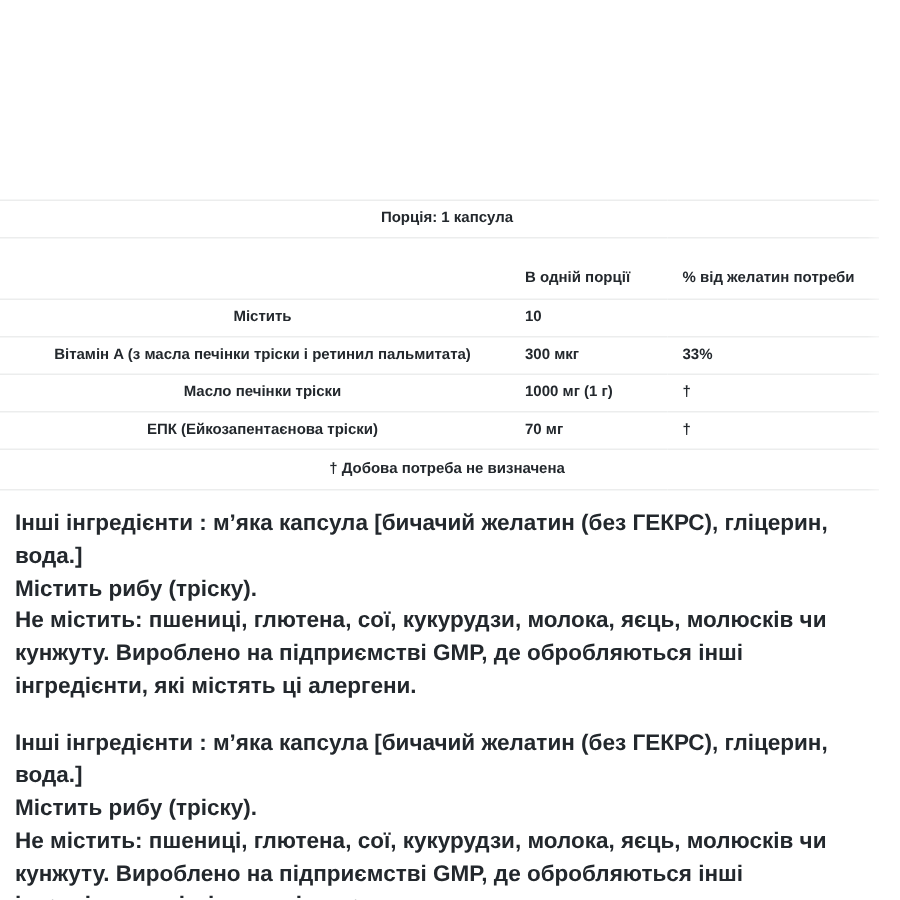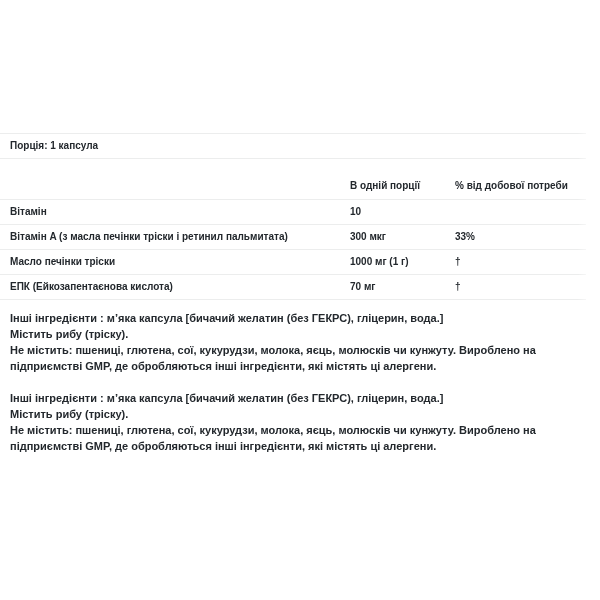--- a/index.html
+++ b/index.html
@@ -51,20 +51,21 @@
     border-bottom: 1px solid #eceded;
     font-weight: bold;
     font-size: 10px;
     color: #23282d;
     white-space: nowrap;
   }
 
   .facts-table td.label,
   .facts-table th.label {
     padding-left: 10px;
+    text-align: center;
   }
   .facts-table td.amount,
   .facts-table th.amount {
     padding-left: 10px;
   }
   .facts-table td.dv,
   .facts-table th.dv {
     padding-left: 10px;
   }
 
@@ -92,21 +93,21 @@
     height: 350px;
     background: linear-gradient(to right, rgba(255,255,255,0) 0%, #ffffff 72%);
     pointer-events: none;
   }
 
   
   .ingredients {
     width: 580px;
     padding-left: 10px;
     box-sizing: border-box;
-    font-size: 11px;
+    font-size: 15px;
     font-weight: bold;
     line-height: 1.45;
     color: #23282d;
   }
   .ingredients.first  { margin-top: 11px; }
   .ingredients.second { margin-top: 16px; }
 
   .ingredients p {
     margin: 0;
   }
@@ -125,44 +126,47 @@
       <col class="c-dv">
     </colgroup>
     <tbody>
       <tr class="serving-row">
         <td class="label" colspan="3">Порція: 1 капсула</td>
       </tr>
 
       <tr class="header-row">
         <th class="label"></th>
         <th class="amount">В одній порції</th>
-        <th class="dv">% від добової потреби</th>
+        <th class="dv">% від желатин потреби</th>
       </tr>
 
       <tr>
-        <td class="label">Вітамін</td>
+        <td class="label">Містить</td>
         <td class="amount">10</td>
         <td class="dv"></td>
       </tr>
       <tr>
         <td class="label">Вітамін A (з масла печінки тріски і ретинил пальмитата)</td>
         <td class="amount">300 мкг</td>
         <td class="dv">33%</td>
       </tr>
       <tr>
         <td class="label">Масло печінки тріски</td>
         <td class="amount">1000 мг (1 г)</td>
         <td class="dv">†</td>
       </tr>
       <tr>
-        <td class="label">ЕПК (Ейкозапентаєнова кислота)</td>
+        <td class="label">ЕПК (Ейкозапентаєнова тріски)</td>
         <td class="amount">70 мг</td>
         <td class="dv">†</td>
       </tr>
 
+      <tr class="footnote-row">
+        <td class="label" colspan="3">† Добова потреба не визначена</td>
+      </tr>
     </tbody>
   </table>
 
   <div class="fade-mask"></div>
 
   <div class="ingredients first">
     <p>Інші інгредієнти : м’яка капсула [бичачий желатин (без ГЕКРС), гліцерин, вода.]</p>
     <p>Містить рибу (тріску).</p>
     <p>Не містить: пшениці, глютена, сої, кукурудзи, молока, яєць, молюсків чи кунжуту. Вироблено на підприємстві GMP, де обробляються інші інгредієнти, які містять ці алергени.</p>
   </div>

